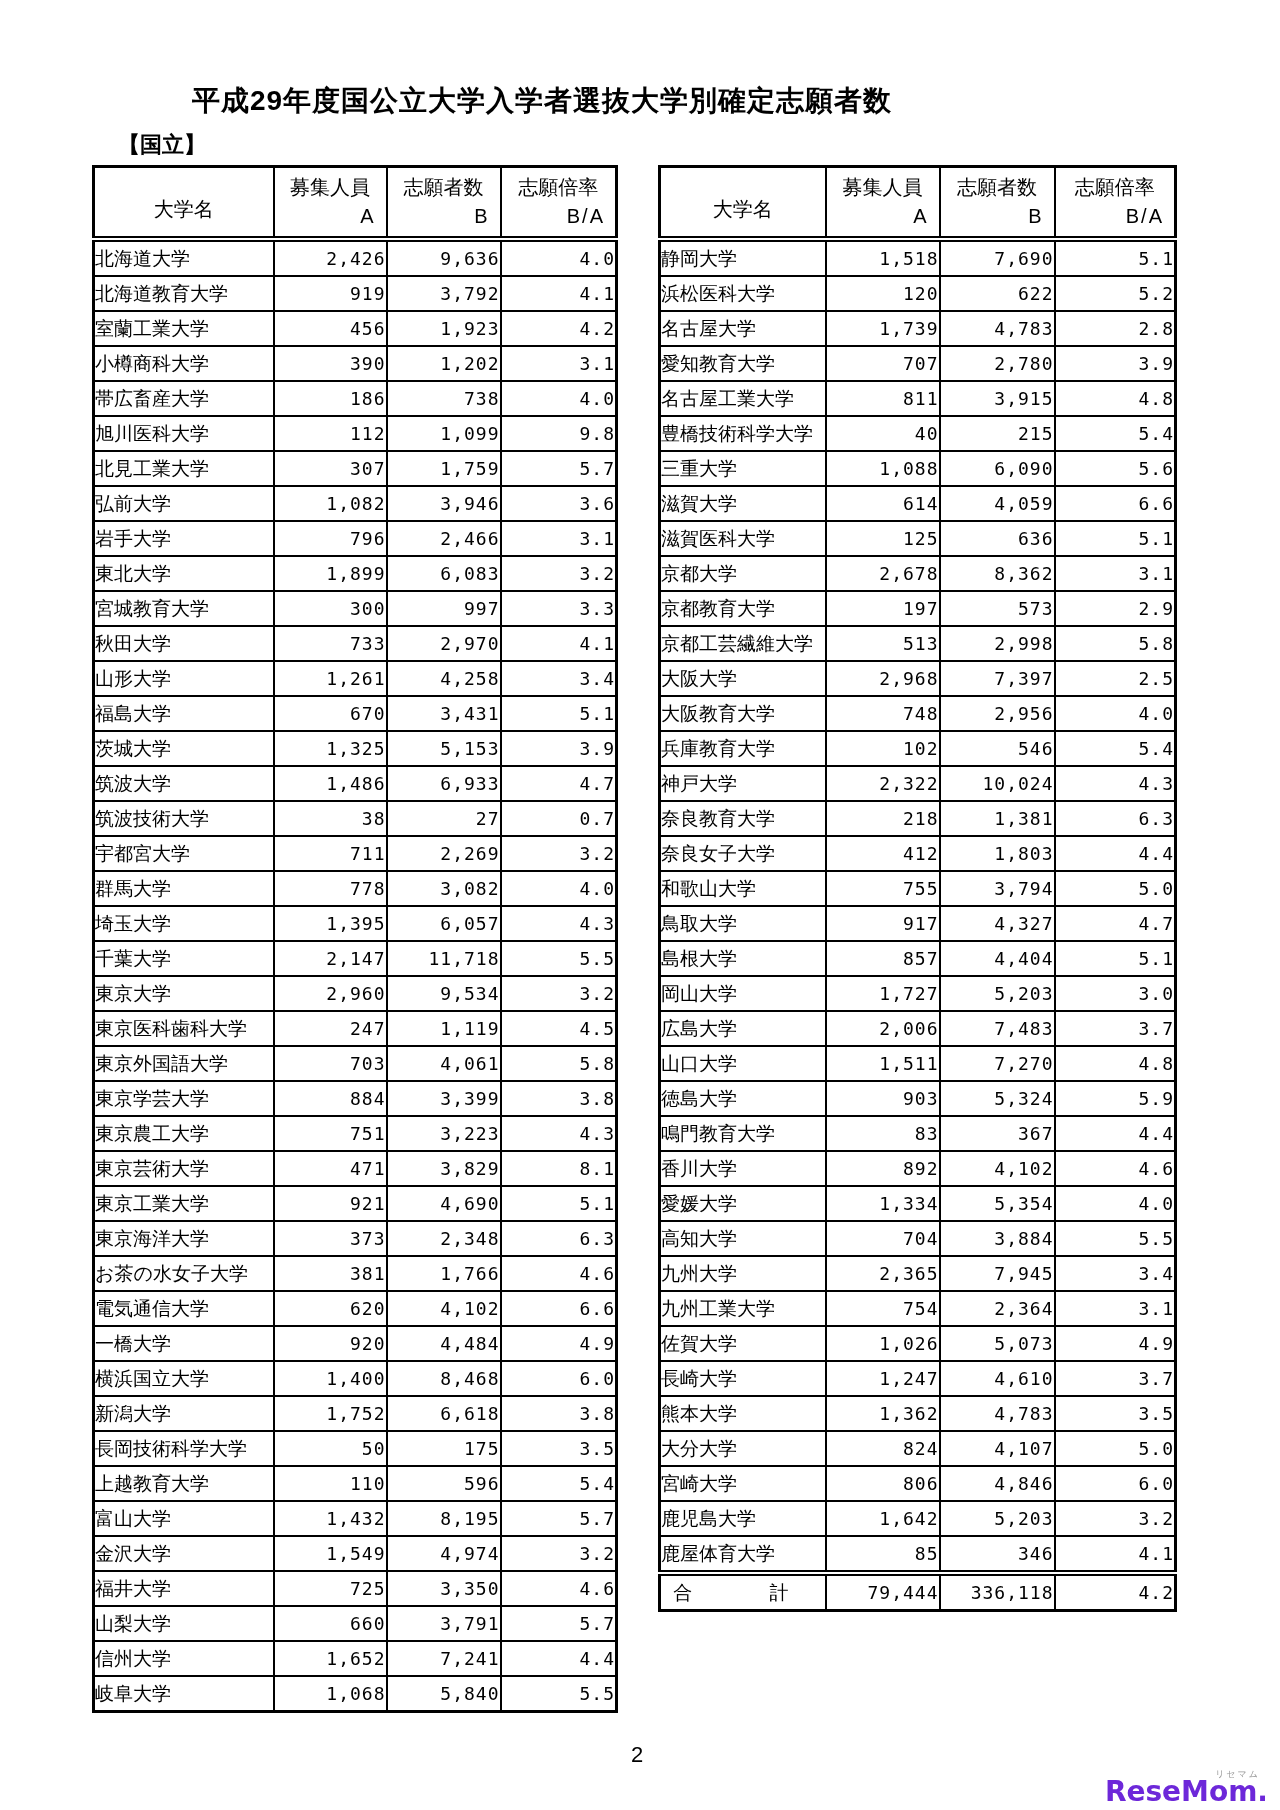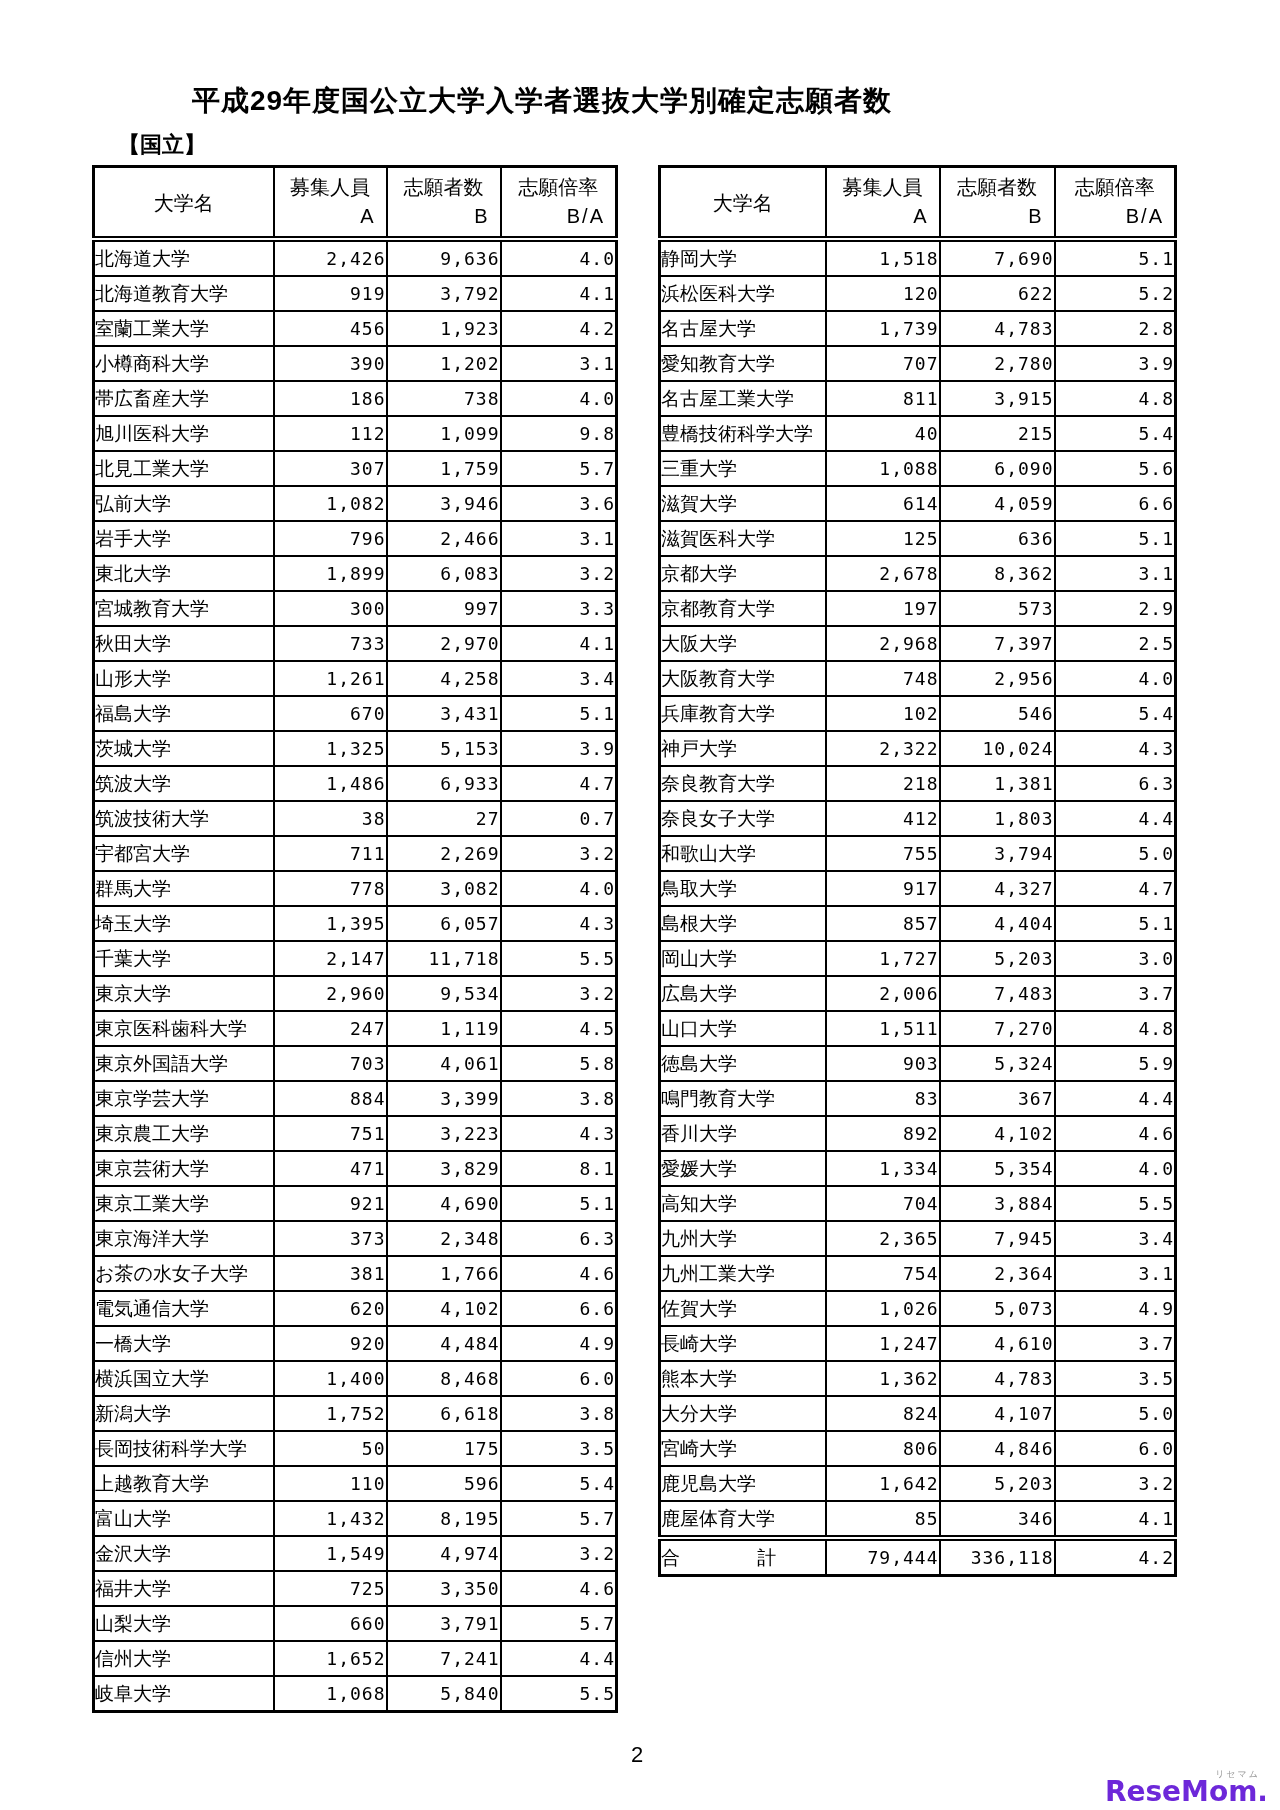--- a/index.html
+++ b/index.html
@@ -45,33 +45,33 @@
     overflow:hidden;
     white-space:nowrap;
   }
   table.univ thead th{
     height:68px;
     border-bottom:6px double #000;
     font-weight:normal;
     vertical-align:top;
   }
   .h-main{ text-align:center; margin-top:6px; font-size:20px; }
-  .h-name{ margin-top:22px; }
+  .h-name{ margin-top:28px; }
   .h-sub{ text-align:right; padding-right:10px; margin-top:4px; font-size:20px; letter-spacing:2px; }
   table.univ tbody td, table.univ tfoot td{ height:33px; line-height:33px; }
   .cell-name{ text-align:left; padding-left:5px; }
   .cell-num{
     text-align:right;
     padding-right:10px;
     font-family:"DejaVu Sans Mono", monospace;
     letter-spacing:1px;
     font-size:18px;
   }
   tfoot td{ border-top:6px double #000 !important; }
-  .total-label{ text-align:left; letter-spacing:36px; padding-left:36px;margin-top:24px; }
+  .total-label{ text-align:right; letter-spacing:36px; padding-left:36px;margin-top:24px; }
   .page-number{
     position:absolute;
     top:1742px; left:92px; width:1090px;
     text-align:center;
     font-size:22px;
   }
   .logo{
     position:absolute;
     right:12px; bottom:5px;
     text-align:right;
@@ -468,20 +468,26 @@
           <td class="cell-name">京都大学</td>
           <td class="cell-num">2,678</td>
           <td class="cell-num">8,362</td>
           <td class="cell-num">3.1</td>
         </tr>
         <tr>
           <td class="cell-name">京都教育大学</td>
           <td class="cell-num">197</td>
           <td class="cell-num">573</td>
           <td class="cell-num">2.9</td>
+        </tr>
+        <tr>
+          <td class="cell-name">京都工芸繊維大学</td>
+          <td class="cell-num">513</td>
+          <td class="cell-num">2,998</td>
+          <td class="cell-num">5.8</td>
         </tr>
         <tr>
           <td class="cell-name">大阪大学</td>
           <td class="cell-num">2,968</td>
           <td class="cell-num">7,397</td>
           <td class="cell-num">2.5</td>
         </tr>
         <tr>
           <td class="cell-name">大阪教育大学</td>
           <td class="cell-num">748</td>

